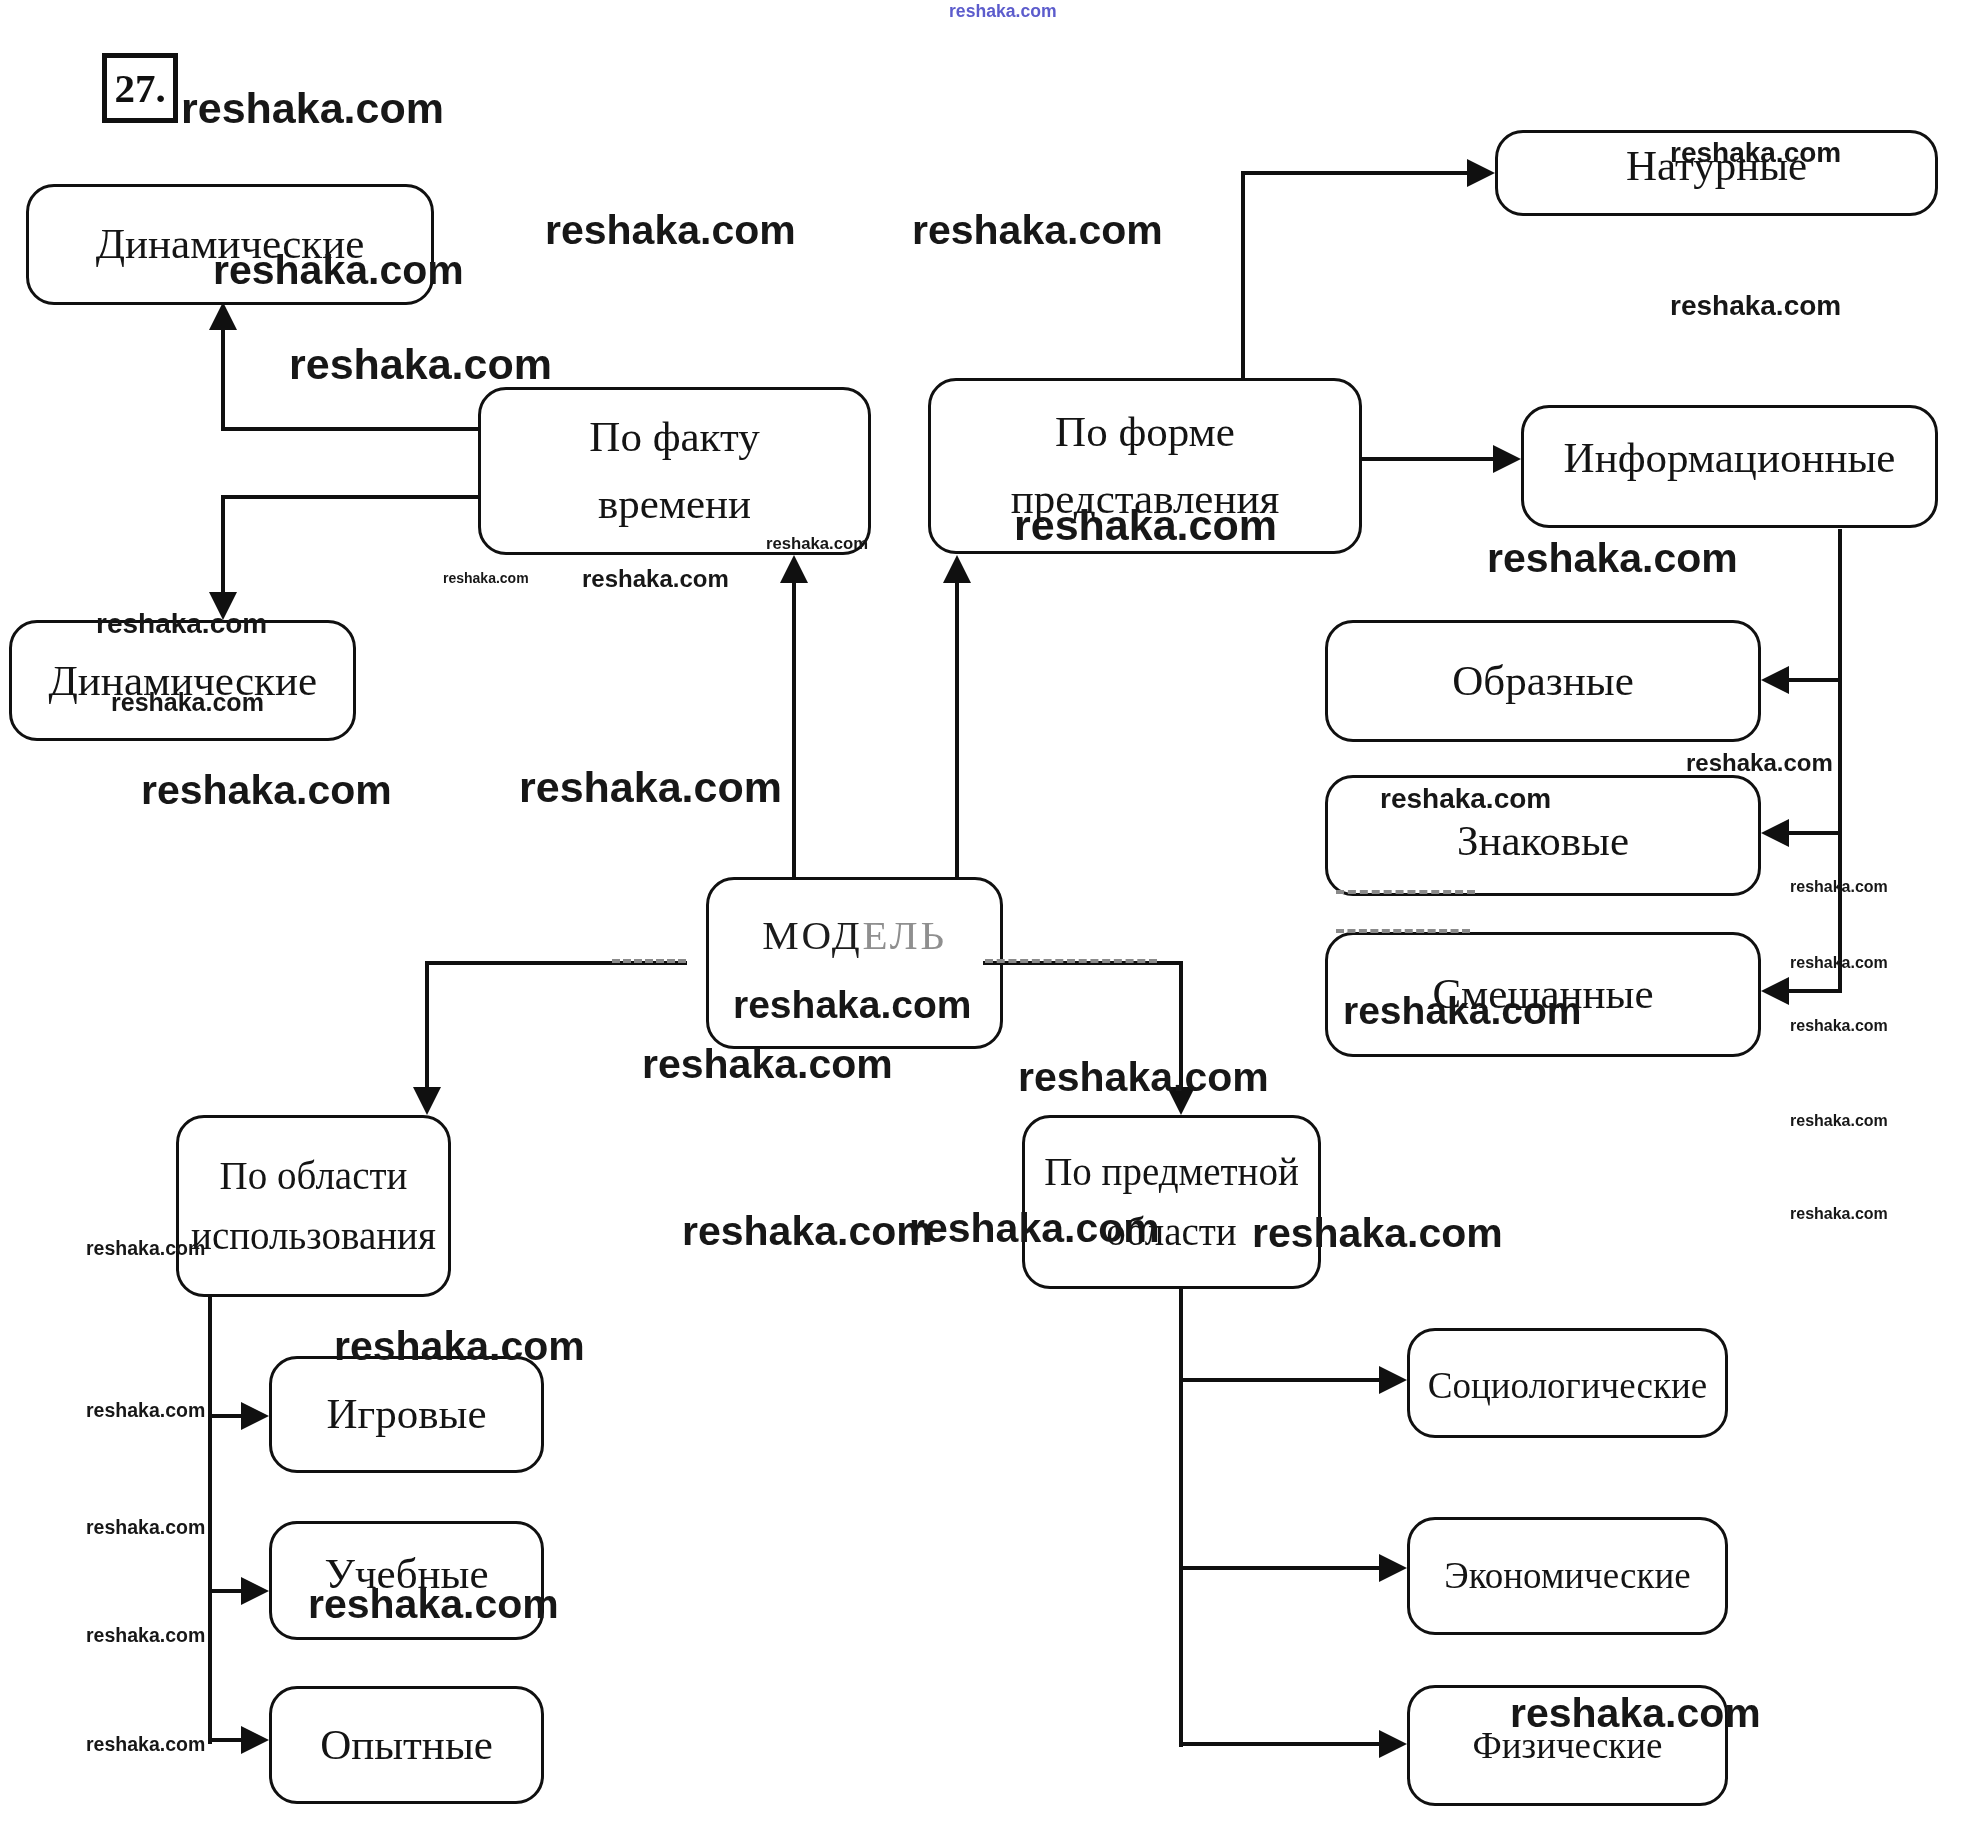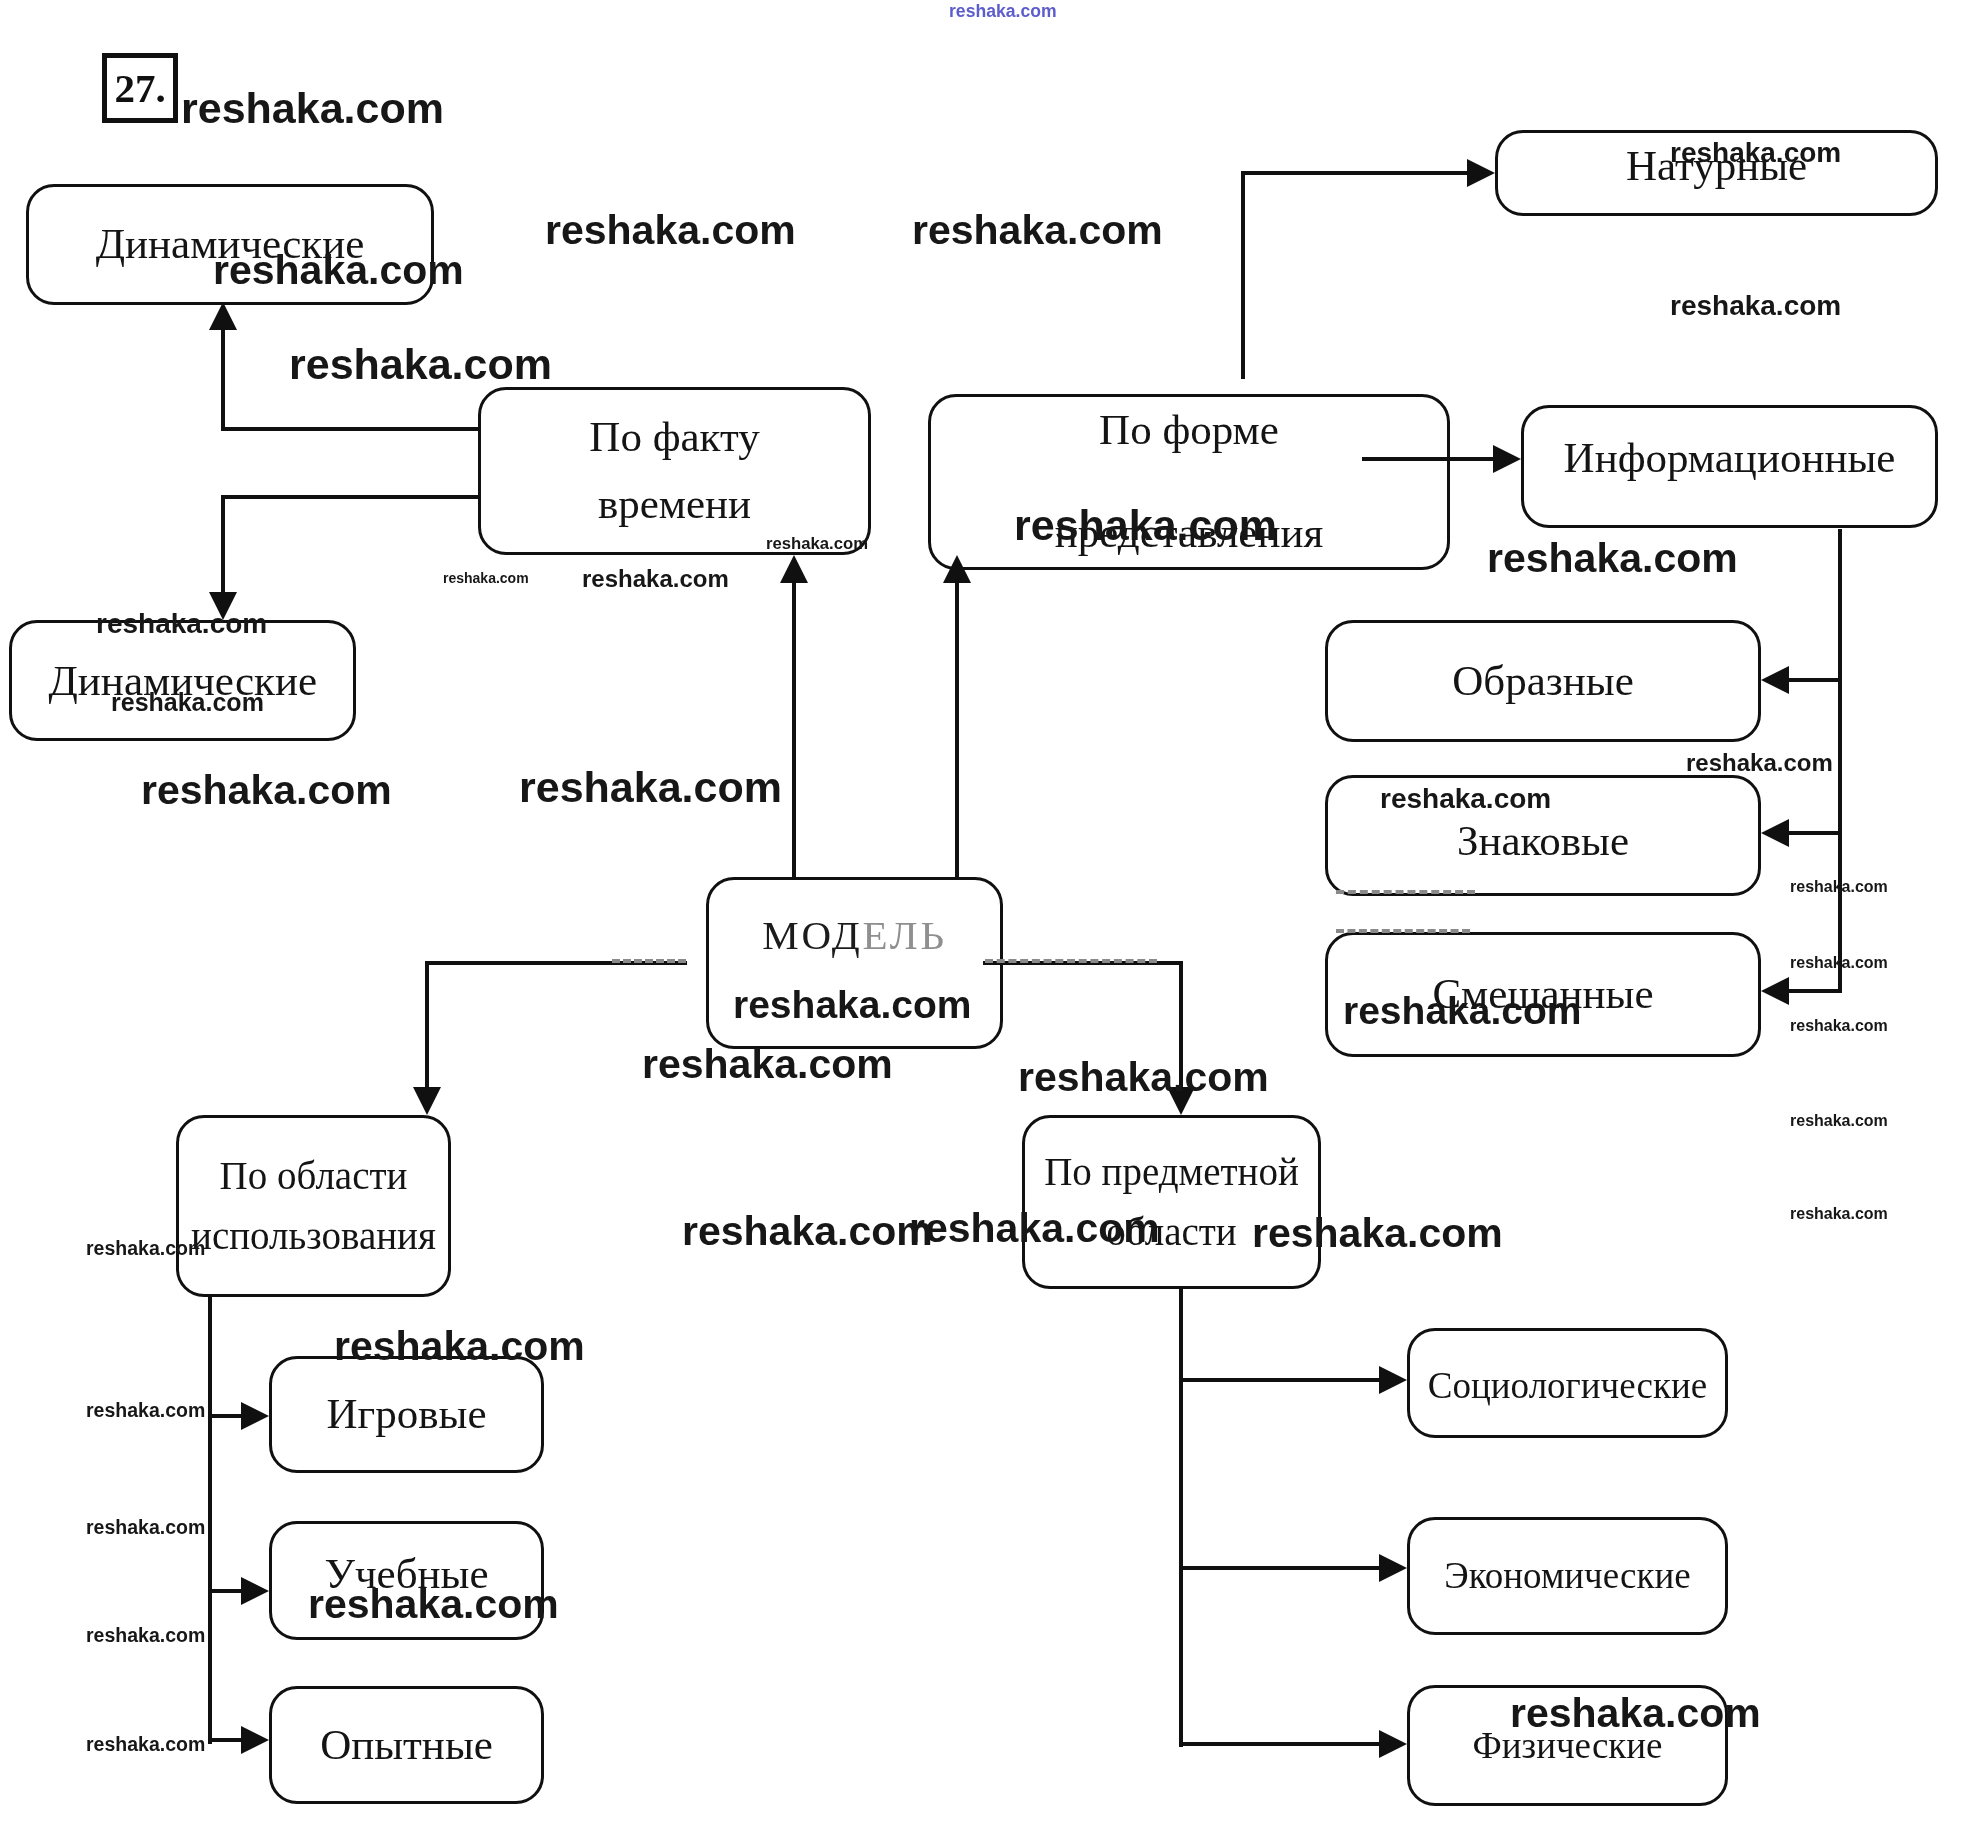--- a/index.html
+++ b/index.html
@@ -53,21 +53,21 @@
 
   <div class="box" style="left:9.3px; top:620px; width:347px; height:121px; line-height:1.1;">
     <span>Динамические</span>
   </div>
 
   <div class="box" style="left:478px; top:387px; width:393px; height:168px;">
     <span>По факту</span>
     <span>времени</span>
   </div>
 
-  <div class="box" style="left:928px; top:394px; width:522px; height:176px;justify-content:space-between;">
+  <div class="box" style="left:928px; top:378px; width:434px; height:176px;">
     <span>По форме</span>
     <span>представления</span>
   </div>
 
   <div class="box" style="left:1495px; top:130px; width:443px; height:86px; justify-content:flex-start; ">
     <span>Натурные</span>
   </div>
 
   <div class="box" style="left:1521px; top:405px; width:417px; height:123px; justify-content:flex-start; padding-top:16.7px;">
     <span>Информационные</span>

